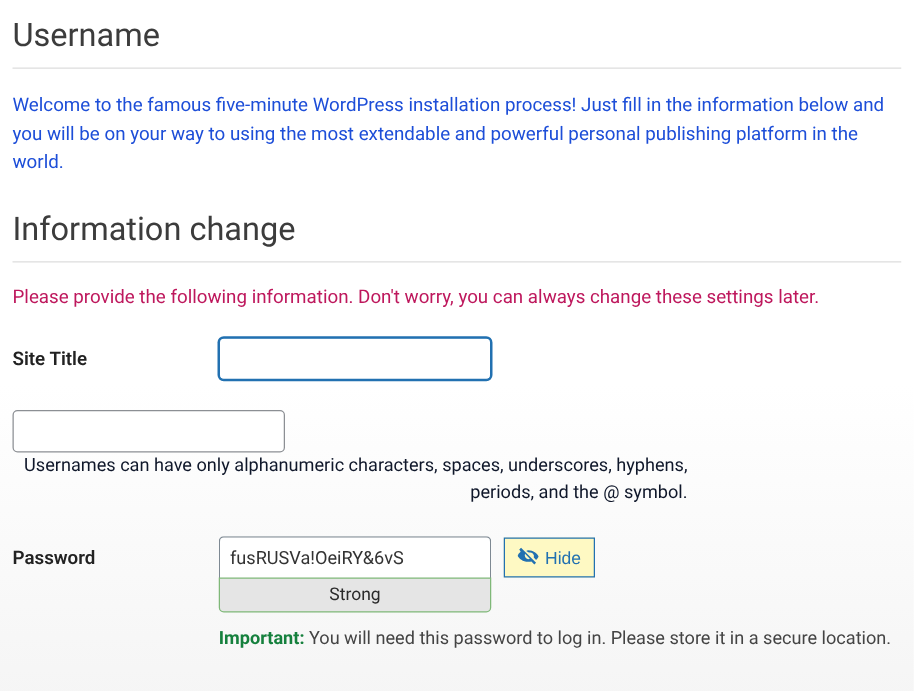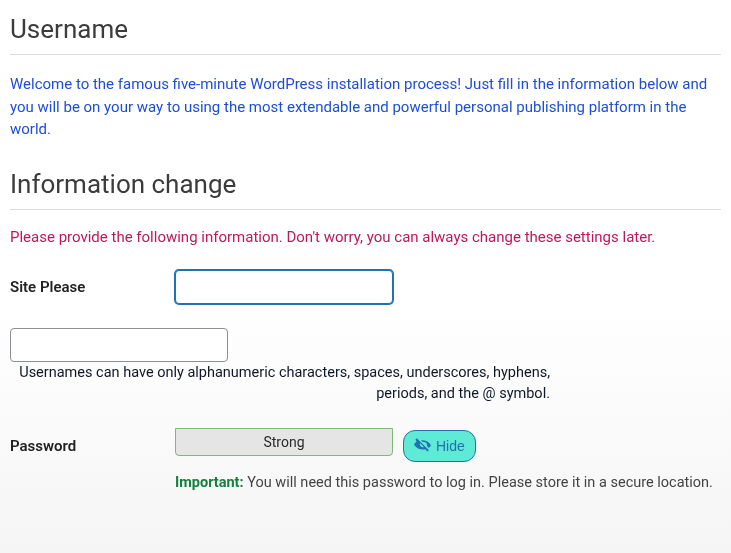--- a/index.html
+++ b/index.html
@@ -105,22 +105,22 @@
       align-items: center;
       justify-content: center;
       font-size: 14px;
       color: #2a2a2a;
       margin-top: -1px;
     }
     .hide-btn {
       height: 32px;
       padding: 4px 10px;
       border: 1px solid #2271b1;
-      border-radius: 12px;
-      background: #5eead4;
+      border-radius: 0;
+      background: #fef9c3;
       color: #2271b1;
       font-size: 14px;
       cursor: pointer;
       display: inline-flex;
       align-items: center;
       gap: 5px;
       margin-top: 1px;
     }
     .hide-btn svg {
       width: 17px;
@@ -142,38 +142,39 @@
 <hr class="section-divider">
 
 <p class="intro-text">Welcome to the famous five-minute WordPress installation process! Just fill in the information below and you will be on your way to using the most extendable and powerful personal publishing platform in the world.</p>
 
 <h1>Information change</h1>
 <hr class="section-divider">
 
 <p class="sub-text">Please provide the following information. Don't worry, you can always change these settings later.</p>
 
 <div class="form-row">
-  <div class="form-label">Site Please</div>
+  <div class="form-label">Site Title</div>
   <div class="form-field">
     <input type="text" class="text-input focused" value="" style="">
   </div>
 </div>
 
 <div class="form-row">
   <div class="form-field">
     <input type="text" class="text-input" value="" style="">
     <div class="hint">Usernames can have only alphanumeric characters, spaces, underscores, hyphens, periods, and the @ symbol.</div>
   </div>
 </div>
 
 <div class="form-row">
   <div class="form-label">Password</div>
   <div class="form-field">
     <div class="password-row">
       <div class="password-group">
+        <input type="text" class="password-input" value="fusRUSVa!OeiRY&amp;6vS" style="">
         <div class="strength-meter">Strong</div>
       </div>
       <button class="hide-btn">
         <span>
           <svg viewBox="0 0 24 24">
               <path d="M2 5l2-2 17 17-2 2-3.3-3.3A10.6 10.6 0 0 1 12 19C6 19 1.7 15 0 12c.8-1.4 2-3 3.6-4.3L2 5zm10 1c6 0 10.3 4 12 7-.7 1.2-1.7 2.6-3 3.8l-2.6-2.6a4.5 4.5 0 0 0-5.6-5.6L9.9 6.7C10.6 6.2 11.3 6 12 6zm0 10a4.5 4.5 0 0 0 2-.5L8.5 10A4.5 4.5 0 0 0 12 16z"></path>
             </svg>
         </span>
         <span>Hide</span>
       </button>

